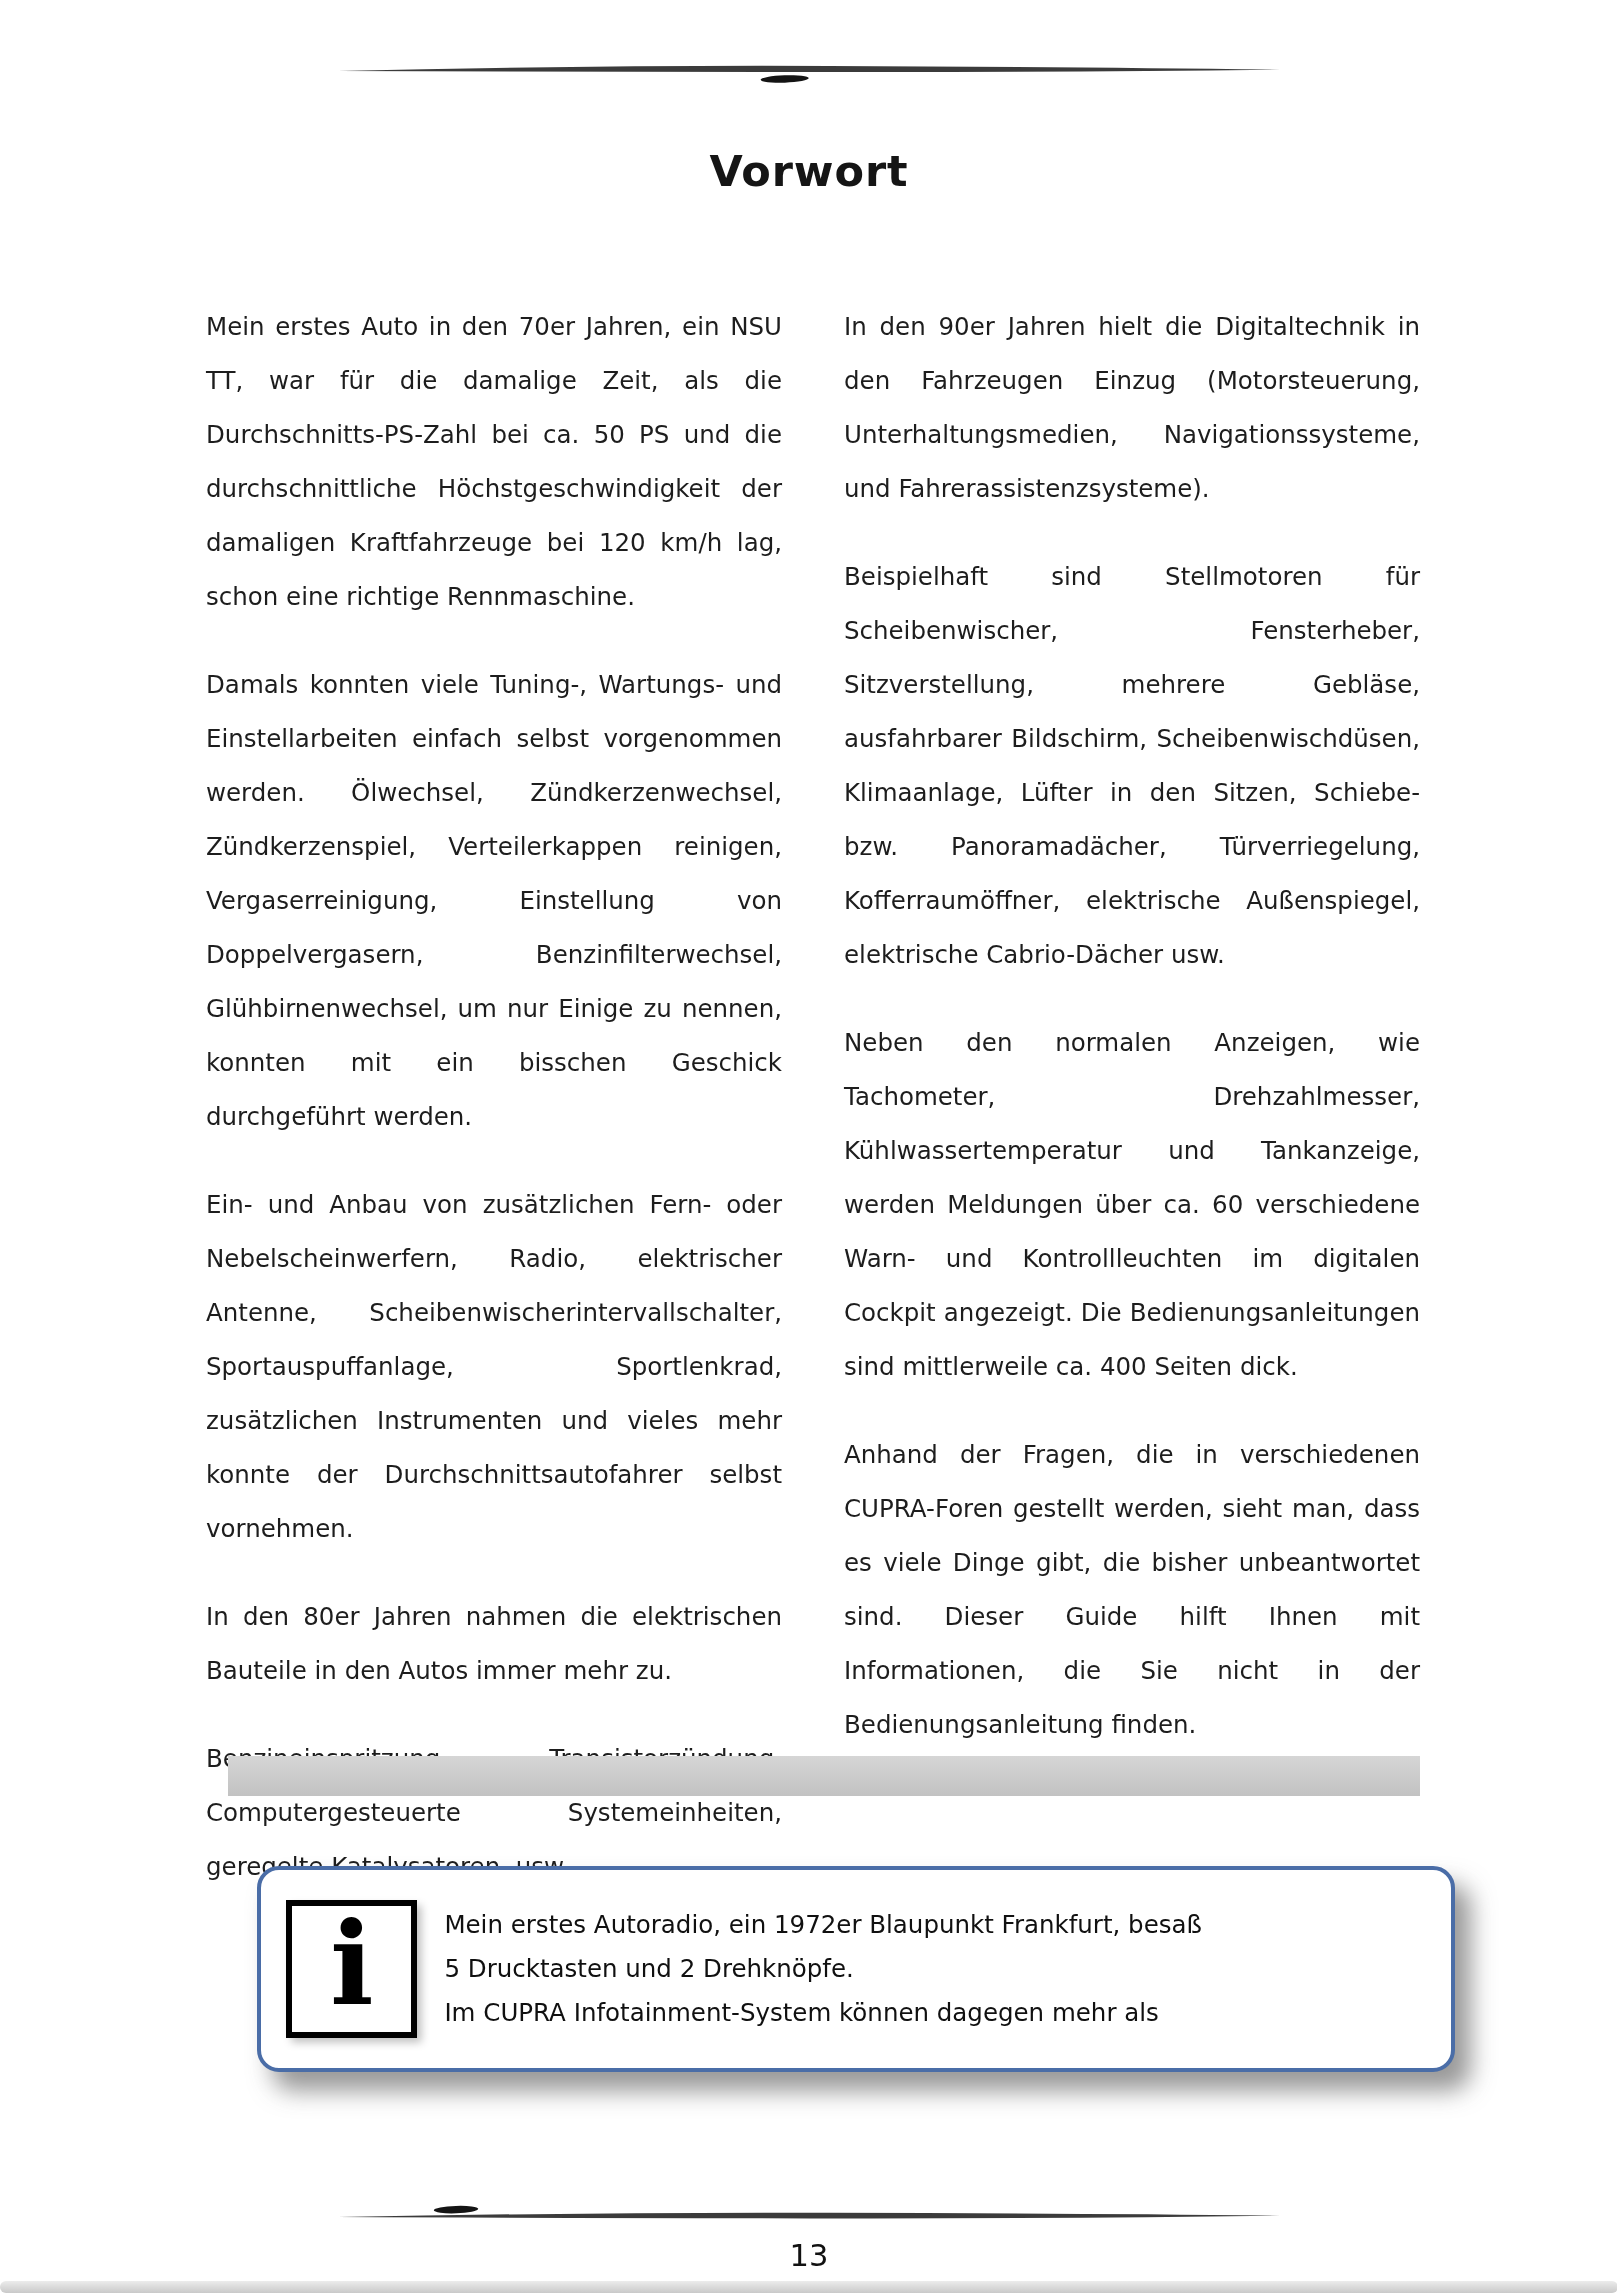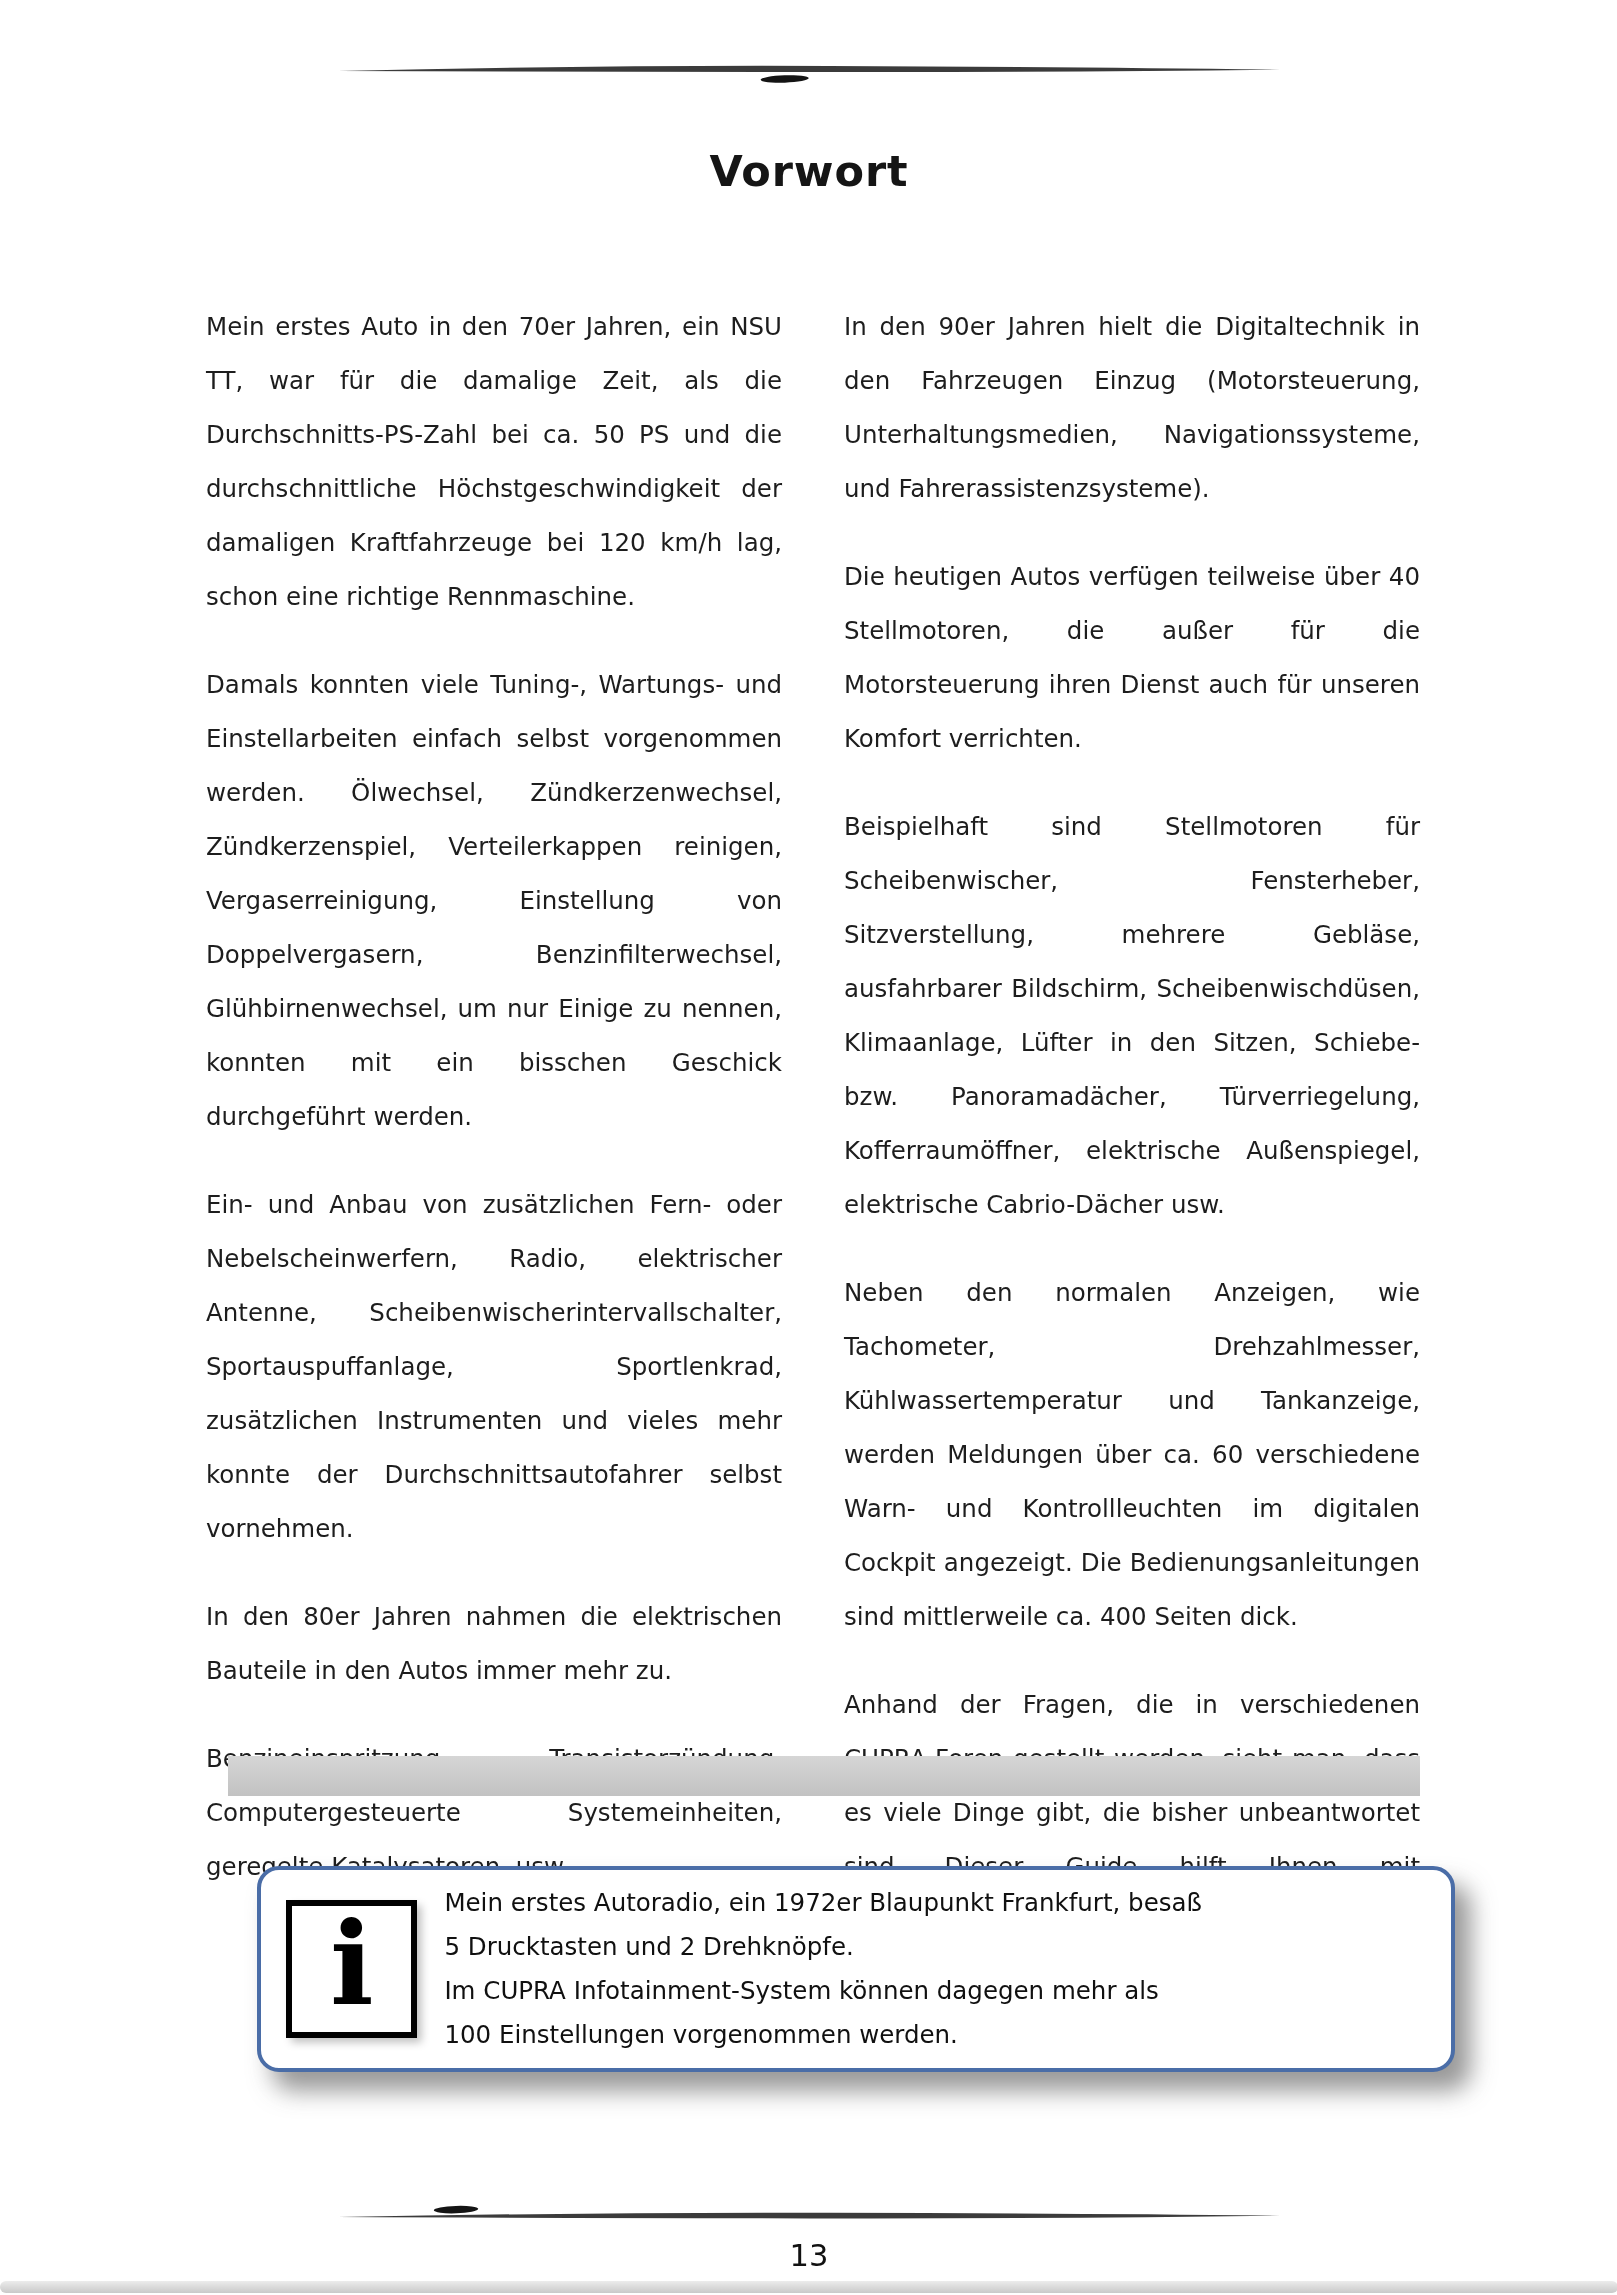--- a/index.html
+++ b/index.html
@@ -133,38 +133,36 @@
   <div class="columns">
     <div class="col">
       <p>Mein erstes Auto in den 70er Jahren, ein NSU TT, war für die damalige Zeit, als die Durchschnitts-PS-Zahl bei ca. 50 PS und die durchschnittliche Höchstgeschwindigkeit der damaligen Kraftfahrzeuge bei 120 km/h lag, schon eine richtige Rennmaschine.</p>
       <p>Damals konnten viele Tuning-, Wartungs- und Einstellarbeiten einfach selbst vorgenommen werden. Ölwechsel, Zündkerzenwechsel, Zündkerzenspiel, Verteilerkappen reinigen, Vergaserreinigung, Einstellung von Doppelvergasern, Benzinfilterwechsel, Glühbirnenwechsel, um nur Einige zu nennen, konnten mit ein bisschen Geschick durchgeführt werden.</p>
       <p>Ein- und Anbau von zusätzlichen Fern- oder Nebelscheinwerfern, Radio, elektrischer Antenne, Scheibenwischerintervallschalter, Sportauspuffanlage, Sportlenkrad, zusätzlichen Instrumenten und vieles mehr konnte der Durchschnittsautofahrer selbst vornehmen.</p>
       <p>In den 80er Jahren nahmen die elektrischen Bauteile in den Autos immer mehr zu.</p>
       <p>Benzineinspritzung, Transistorzündung, Computergesteuerte Systemeinheiten, geregelte Katalysatoren, usw.</p>
     </div>
     <div class="col">
       <p>In den 90er Jahren hielt die Digitaltechnik in den Fahrzeugen Einzug (Motorsteuerung, Unterhaltungsmedien, Navigationssysteme, und Fahrerassistenzsysteme).</p>
-      <p>Die heutigen Autos verfügen teilweise über 40 Stellmotoren, die außer für die Motorsteuerung ihren Dienst auch für unseren Komfort verrichten.</p>
       <p>Beispielhaft sind Stellmotoren für Scheibenwischer, Fensterheber, Sitzverstellung, mehrere Gebläse, ausfahrbarer Bildschirm, Scheibenwischdüsen, Klimaanlage, Lüfter in den Sitzen, Schiebe- bzw. Panoramadächer, Türverriegelung, Kofferraumöffner, elektrische Außenspiegel, elektrische Cabrio-Dächer usw.</p>
       <p>Neben den normalen Anzeigen, wie Tachometer, Drehzahlmesser, Kühlwassertemperatur und Tankanzeige, werden Meldungen über ca. 60 verschiedene Warn- und Kontrollleuchten im digitalen Cockpit angezeigt. Die Bedienungsanleitungen sind mittlerweile ca. 400 Seiten dick.</p>
       <p>Anhand der Fragen, die in verschiedenen CUPRA-Foren gestellt werden, sieht man, dass es viele Dinge gibt, die bisher unbeantwortet sind. Dieser Guide hilft Ihnen mit Informationen, die Sie nicht in der Bedienungsanleitung finden.</p>
     </div>
   </div>
 
   <div class="divider-band"></div>
 
   <div class="info-box">
     <div class="info-icon">
       <span>i</span>
     </div>
     <div class="info-text">
       <div>Mein erstes Autoradio, ein 1972er Blaupunkt Frankfurt, besaß</div>
       <div>5 Drucktasten und 2 Drehknöpfe.</div>
       <div>Im CUPRA Infotainment-System können dagegen mehr als</div>
-      <div>100 Einstellungen vorgenommen werden.</div>
     </div>
   </div>
 
   <svg class="ornament ornament-bottom" viewBox="0 0 2035 60" aria-hidden="true">
     <path d="M0 30 Q 520 20 1060 21 Q 1600 22 2035 27 Q 1550 34 1020 33 Q 480 32 0 30 Z" fill="#2a2a2a" opacity="0.92"></path>
     <ellipse cx="255" cy="14" rx="48" ry="8" fill="#141414" transform="rotate(-2 255 14)"></ellipse>
   </svg>
 
   <div class="page-number">13</div>
 

